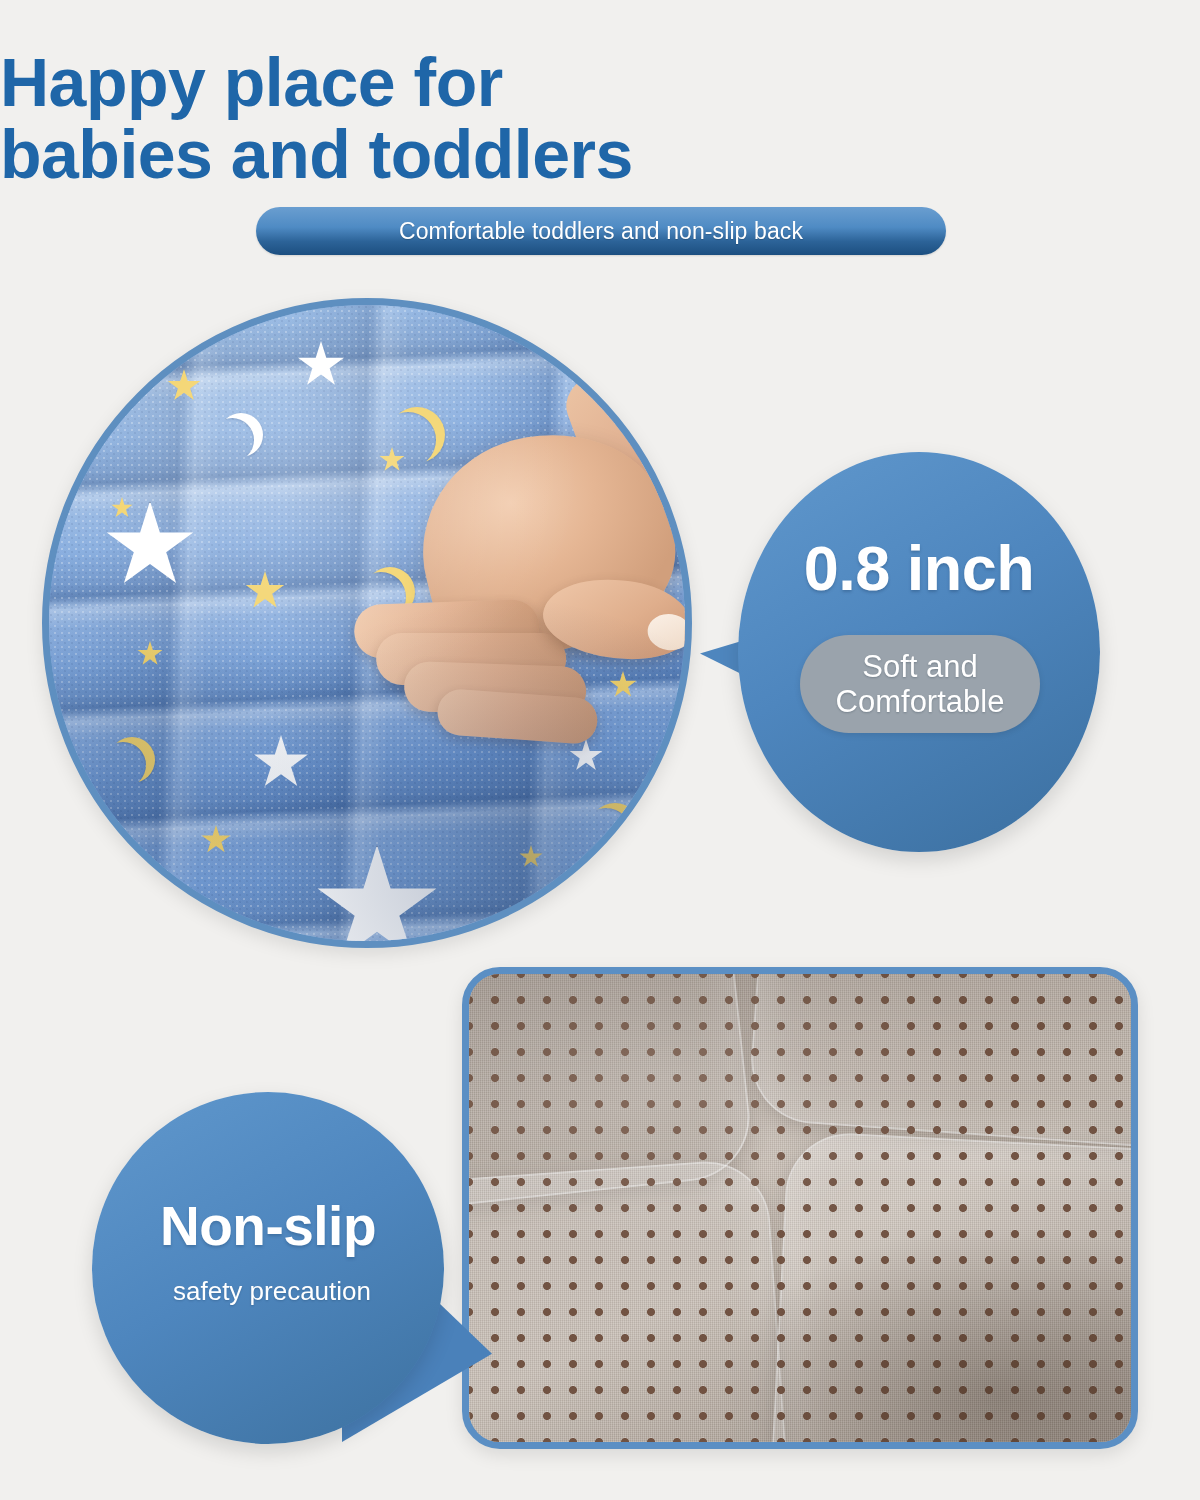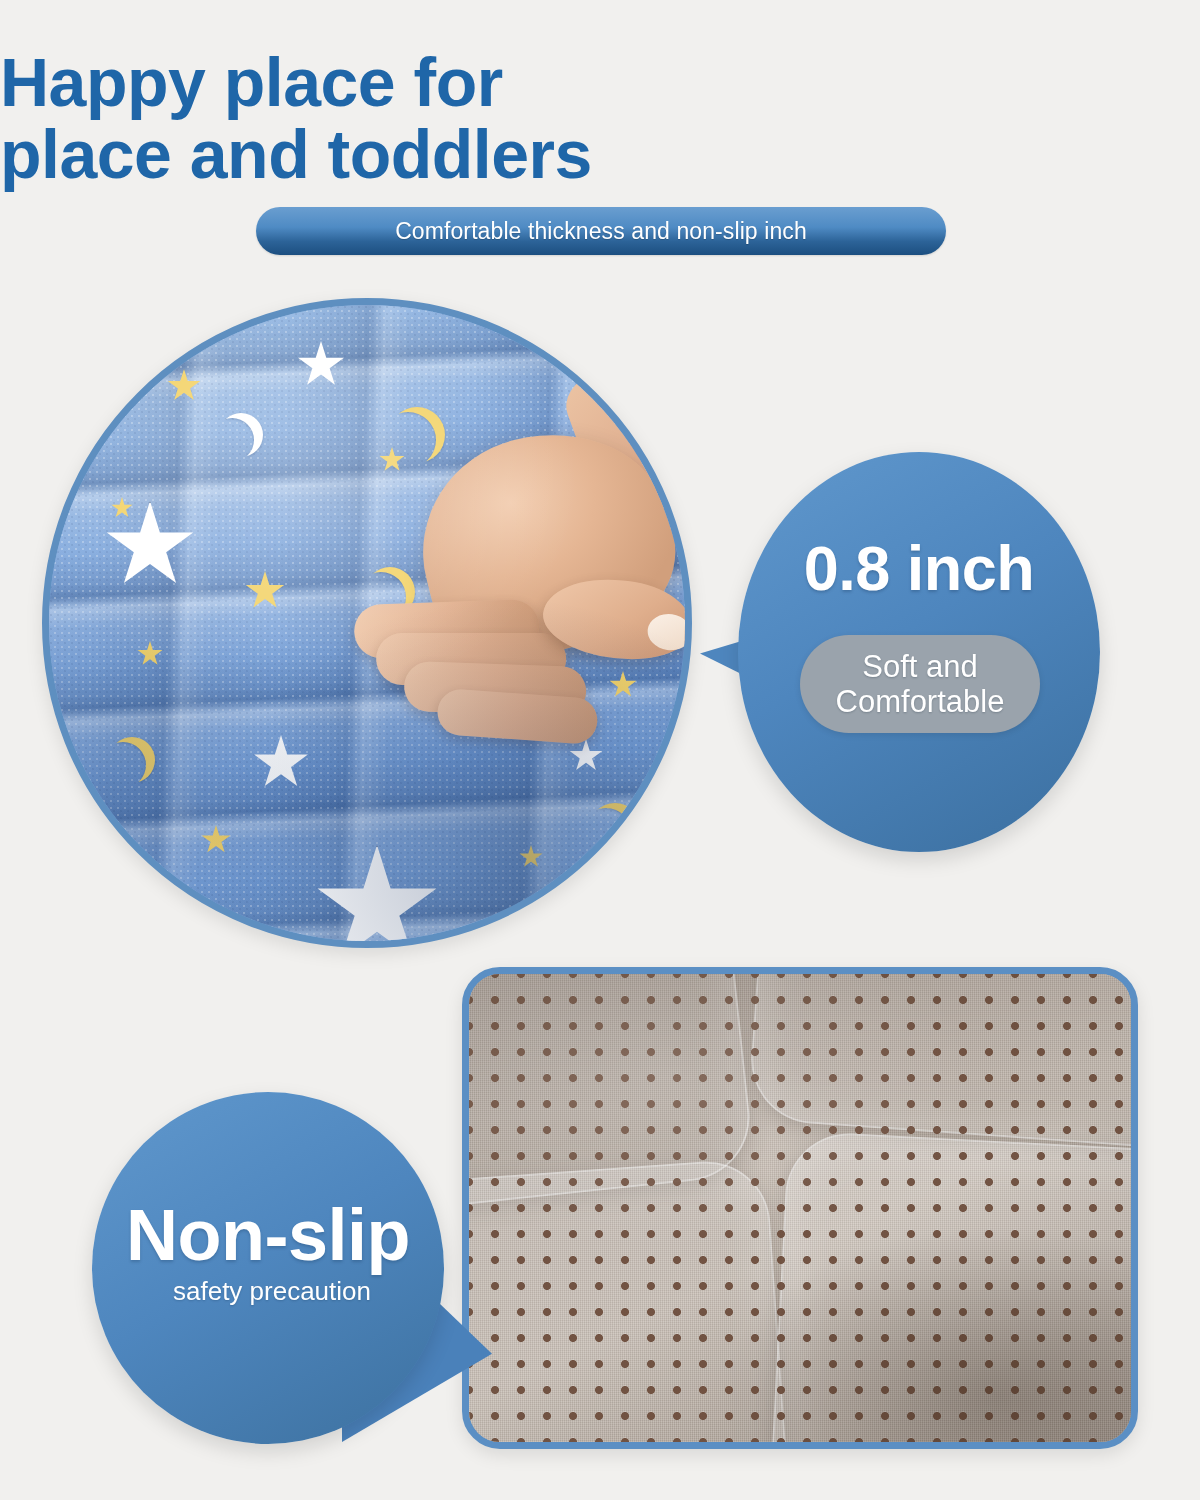--- a/index.html
+++ b/index.html
@@ -372,21 +372,21 @@
     background: #4a81ba;
     clip-path: polygon(0% 0%, 100% 62%, 0% 100%);
   }
   .callout-slip .slip-title {
     position: absolute;
     left: 0;
     top: 102px;
     width: 352px;
     text-align: center;
     color: #ffffff;
-    font-size: 72px;
+    font-size: 55px;
     font-weight: bold;
     letter-spacing: -0.5px;
     text-shadow: 0 2px 3px rgba(20,50,85,0.26);
   }
   .callout-slip .slip-sub {
     position: absolute;
     left: -6px;
     top: 184px;
     width: 372px;
     text-align: center;
@@ -396,25 +396,25 @@
     text-shadow: 0 1px 2px rgba(20,50,85,0.26);
   }
 </style>
 </head>
 <body>
 
 <div id="page">
 
   <div class="headline">
     <span class="l1">Happy place for</span>
-    <span class="l2">place and toddlers</span>
+    <span class="l2">babies and toddlers</span>
   </div>
 
   <div class="subtitle-pill">
-    <span>Comfortable thickness and non-slip inch</span>
+    <span>Comfortable toddlers and non-slip back</span>
   </div>
 
   <div class="photo-circle-wrap">
     <div class="photo-circle">
       <div class="quilt-base"></div>
       <div class="quilt-rows"></div>
       <div class="quilt-cols"></div>
       <div class="quilt-texture"></div>
 
       <div class="star" style="left:118px; top:64px;  width:34px; height:34px;"></div>

